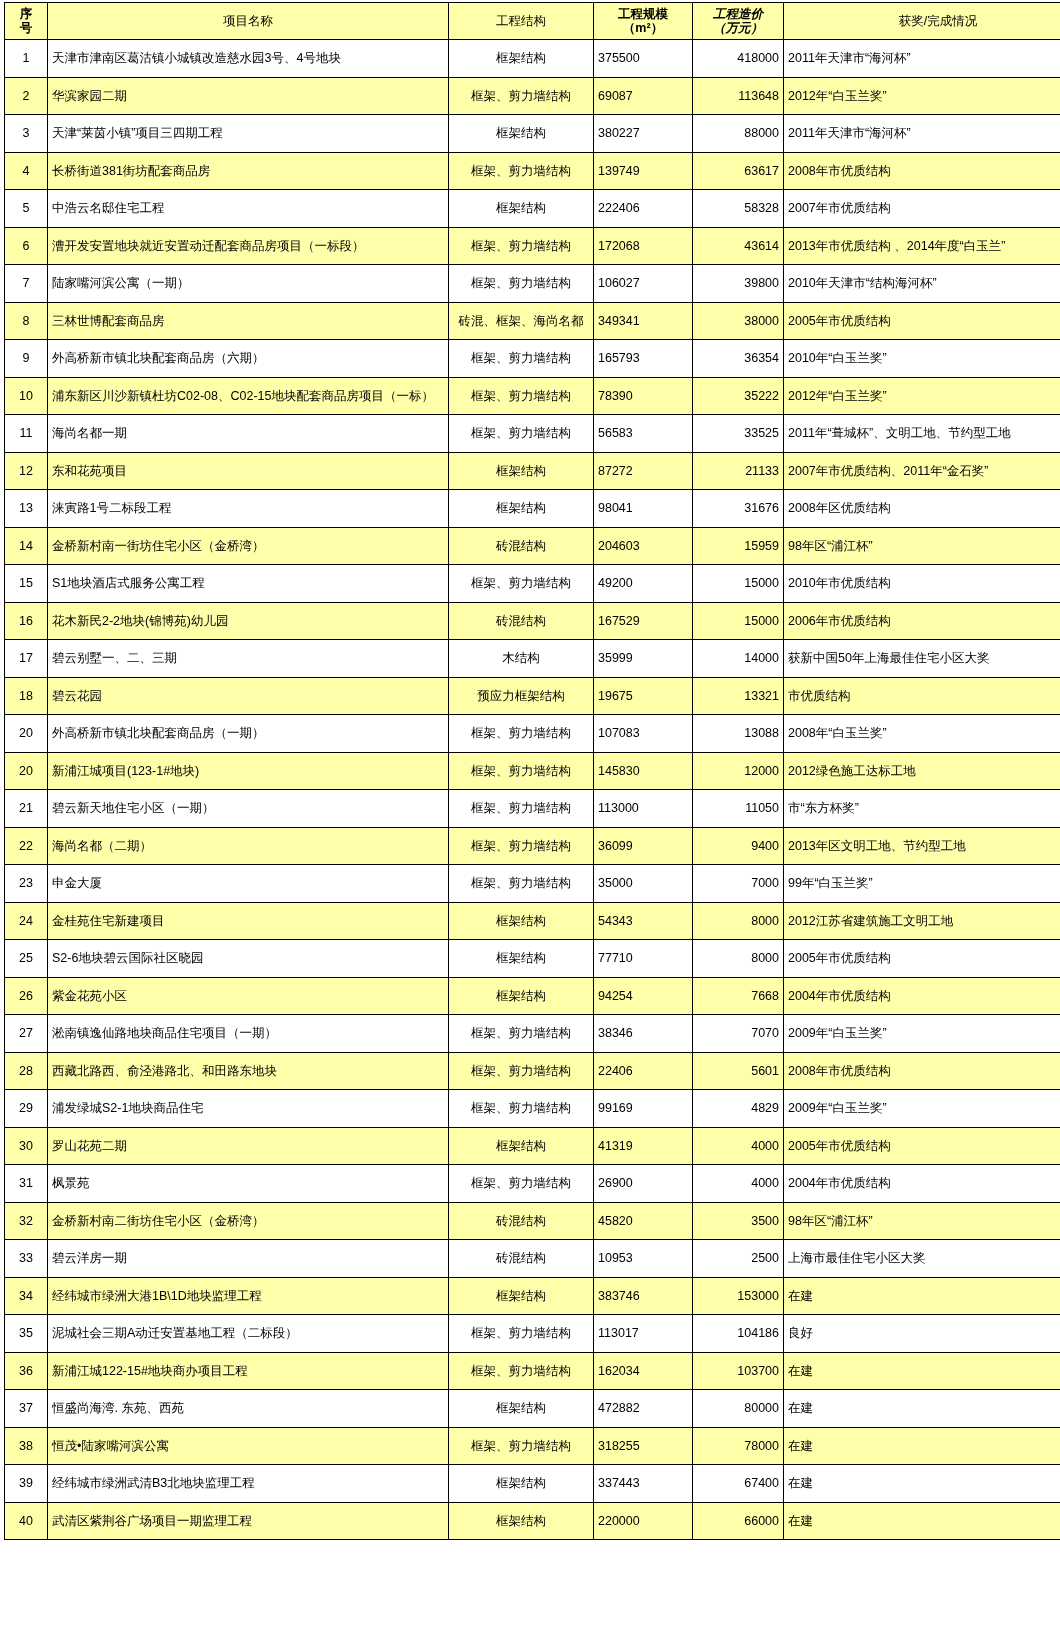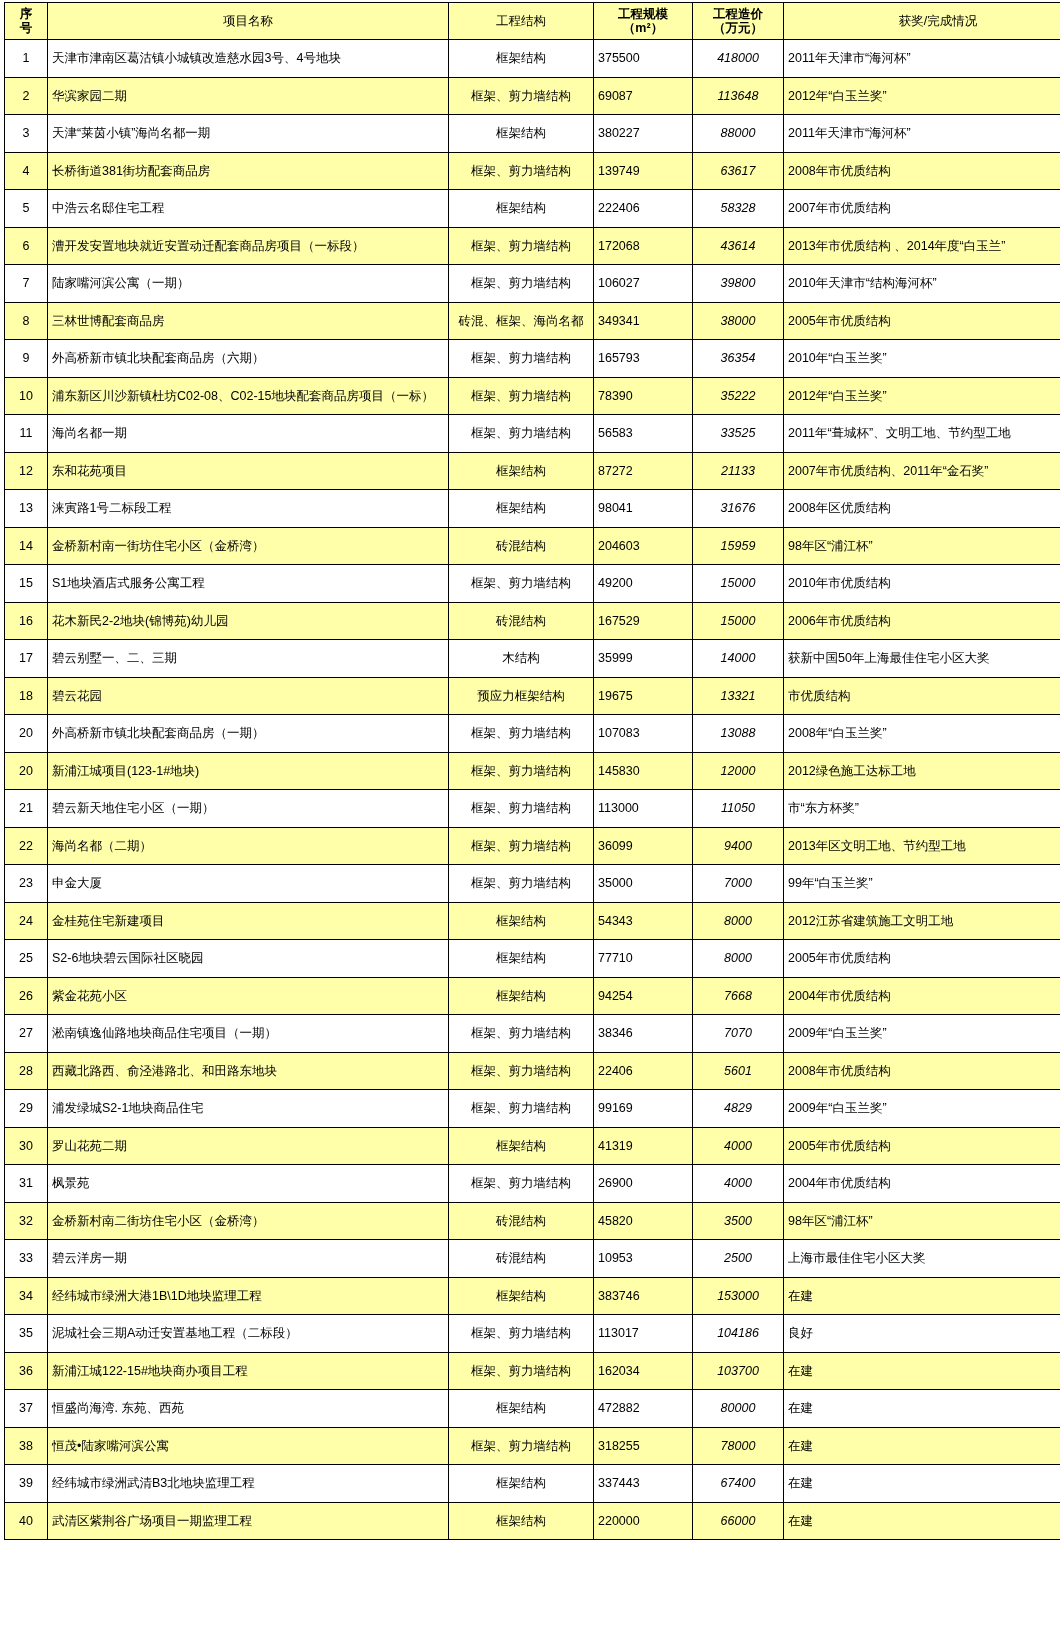--- a/index.html
+++ b/index.html
@@ -51,27 +51,27 @@
   tbody tr.alt td {
     background: #ffffaa;
   }
   tbody tr.plain td {
     background: #ffffff;
   }
   td.c-idx   { width: 34px;  text-align: center; }
   td.c-name  { width: 392px; text-align: left;   padding-left: 6px; margin-left: 48px; }
   td.c-struct{ width: 136px; text-align: center; }
   td.c-scale { width: 90px;  text-align: left; }
-  td.c-cost  { width: 82px;  text-align: center; font-style: italic; }
+  td.c-cost  { width: 82px;  text-align: right; }
   td.c-award { width: 300px; text-align: left;   padding-left: 6px; }
   th.h-idx   { width: 34px; }
   th.h-name  { width: 392px; }
   th.h-struct{ width: 136px; border-radius: 6px; }
   th.h-scale { width: 90px; }
-  th.h-cost  { width: 82px; }
+  th.h-cost  { width: 82px; font-style: italic; }
   th.h-award { width: 300px; }
 </style>
 </head>
 <body>
 
 <div class="sheet">
   <table class="project-table">
     <thead>
       <tr>
         <th class="h-idx">
@@ -103,21 +103,21 @@
         <tr class="alt">
           <td class="c-idx">2</td>
           <td class="c-name">华滨家园二期</td>
           <td class="c-struct">框架、剪力墙结构</td>
           <td class="c-scale">69087</td>
           <td class="c-cost">113648</td>
           <td class="c-award">2012年“白玉兰奖”</td>
         </tr>
         <tr class="plain">
           <td class="c-idx">3</td>
-          <td class="c-name">天津“莱茵小镇”海尚名都一期</td>
+          <td class="c-name">天津“莱茵小镇”项目三四期工程</td>
           <td class="c-struct">框架结构</td>
           <td class="c-scale">380227</td>
           <td class="c-cost">88000</td>
           <td class="c-award">2011年天津市“海河杯”</td>
         </tr>
         <tr class="alt">
           <td class="c-idx">4</td>
           <td class="c-name">长桥街道381街坊配套商品房</td>
           <td class="c-struct">框架、剪力墙结构</td>
           <td class="c-scale">139749</td>

